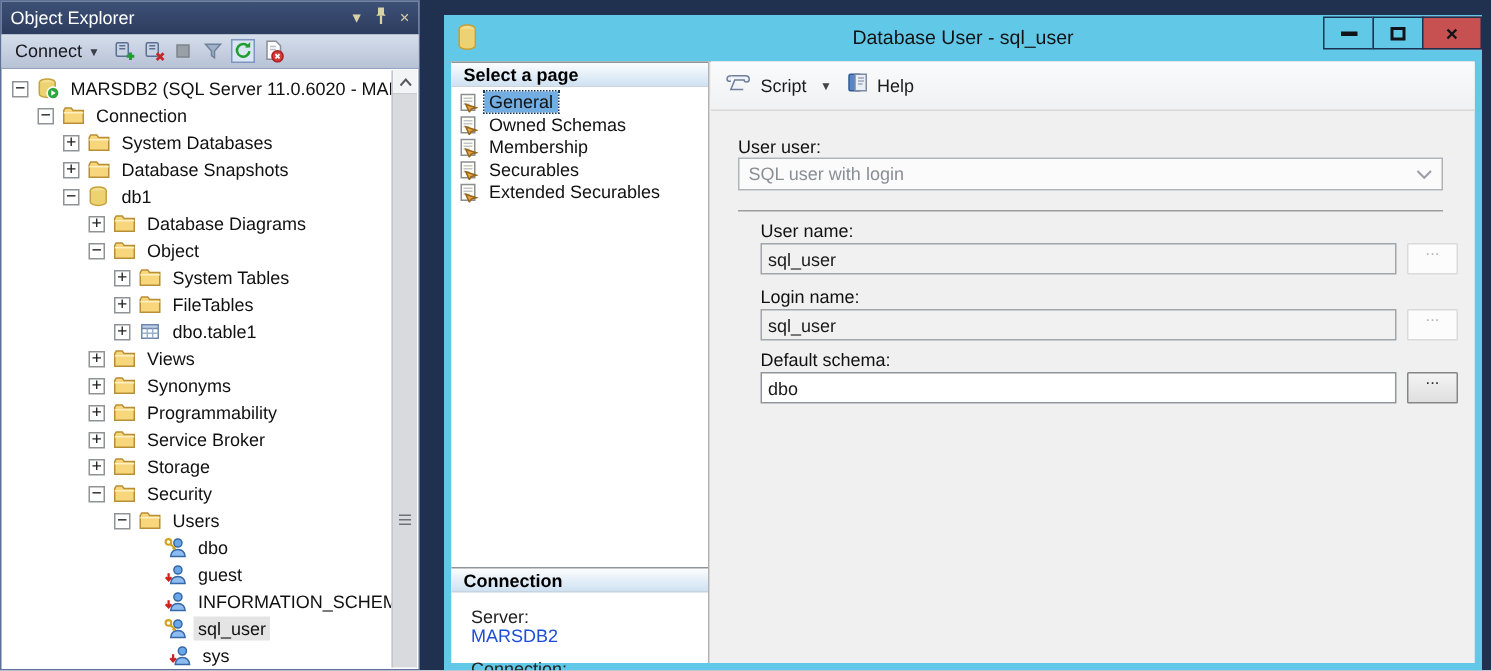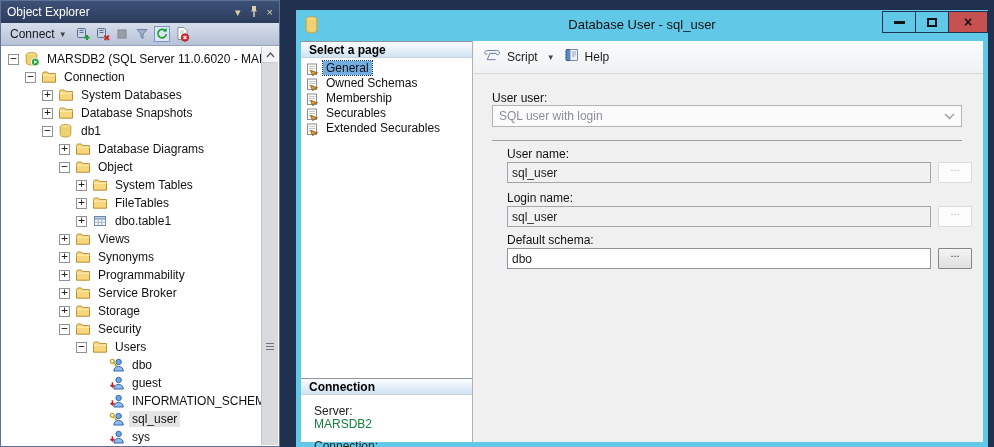--- a/index.html
+++ b/index.html
@@ -57,21 +57,21 @@
     border-right:1px solid #b2b2b2; }
   .panel-header { height:17px; line-height:16px; padding-left:8px; font-size:12px; font-weight:bold; color:#000;
     background:linear-gradient(#fcfdfe,#cfe2f2); border-top:1px solid #8f949b; border-bottom:1px solid #c7d4e0; }
   .page-list { padding-top:2px; }
   .page-row { height:15px; display:flex; align-items:flex-end; padding-left:5px; }
   .page-icon { width:13px; height:13px; flex:none; margin-right:4px; }
   .page-label { font-size:12px; color:#111; padding:0 3px; }
   .page-row.selected .page-label { background:#73aee2; outline:1px dotted #16375f; }
   .conn-header { position:absolute; left:0; right:0; top:337px; }
   .conn-label { position:absolute; left:13px; font-size:12px; color:#222; }
-  .conn-value { position:absolute; left:13px; font-size:12px; color:#15803d; }
+  .conn-value { position:absolute; left:13px; font-size:12px; color:#1d4ed8; }
 
   .main-panel { position:absolute; left:173px; top:0; right:0; bottom:0; background:#f0f0f0; }
   .dlg-toolbar { height:33px; border-bottom:1px solid #d8d8d8; background:linear-gradient(#fafbfc,#eff1f3);
     display:flex; align-items:center; padding-left:9px; gap:5px; }
   .tool-label { font-size:12px; color:#1c1c1c; }
   .tool-dn { font-size:8px; color:#444; margin:0 4px; }
   .lbl { position:absolute; font-size:12px; color:#111; }
   .field { position:absolute; height:21px; font-size:12px; font-family:"Liberation Sans",sans-serif;
     padding:0 4px; color:#1a1a1a; }
   .field.ro { background:#f1f1f1; border:1px solid #a2a6ab; }
@@ -364,21 +364,21 @@
           <span class="tree-icon">
             <svg width="16" height="16" viewBox="0 0 16 16">
               <circle cx="9.6" cy="5" r="2.7" fill="#6aa7e8" stroke="#3668a8"></circle>
               <path d="M4.8 14c.3-3 2.2-4.6 4.8-4.6s4.5 1.6 4.8 4.6z" fill="#8cbcf0" stroke="#3668a8"></path>
               <circle cx="3.3" cy="4.3" r="1.9" fill="none" stroke="#d2a322" stroke-width="1.4"></circle>
               <path d="M4.7 5.7l3.3 3.3m-1.8.2l1.3-1.3" stroke="#d2a322" stroke-width="1.4"></path>
             </svg>
           </span>
           <span class="tree-label">sql_user</span>
         </div>
-        <div class="tree-row" style="padding-left: 91px;">
+        <div class="tree-row" style="padding-left: 70px; margin-left: 24px;">
           <span class="expander" style="visibility: hidden;"></span>
           <span class="tree-icon">
             <svg width="16" height="16" viewBox="0 0 16 16">
               <circle cx="9.6" cy="5" r="2.7" fill="#6aa7e8" stroke="#3668a8"></circle>
               <path d="M4.8 14c.3-3 2.2-4.6 4.8-4.6s4.5 1.6 4.8 4.6z" fill="#8cbcf0" stroke="#3668a8"></path>
               <path d="M3.4 7.2v4.6M1.5 9.9l1.9 2 1.9-2" fill="none" stroke="#cf1f1f" stroke-width="1.5"></path>
             </svg>
           </span>
           <span class="tree-label">sys</span>
         </div>

